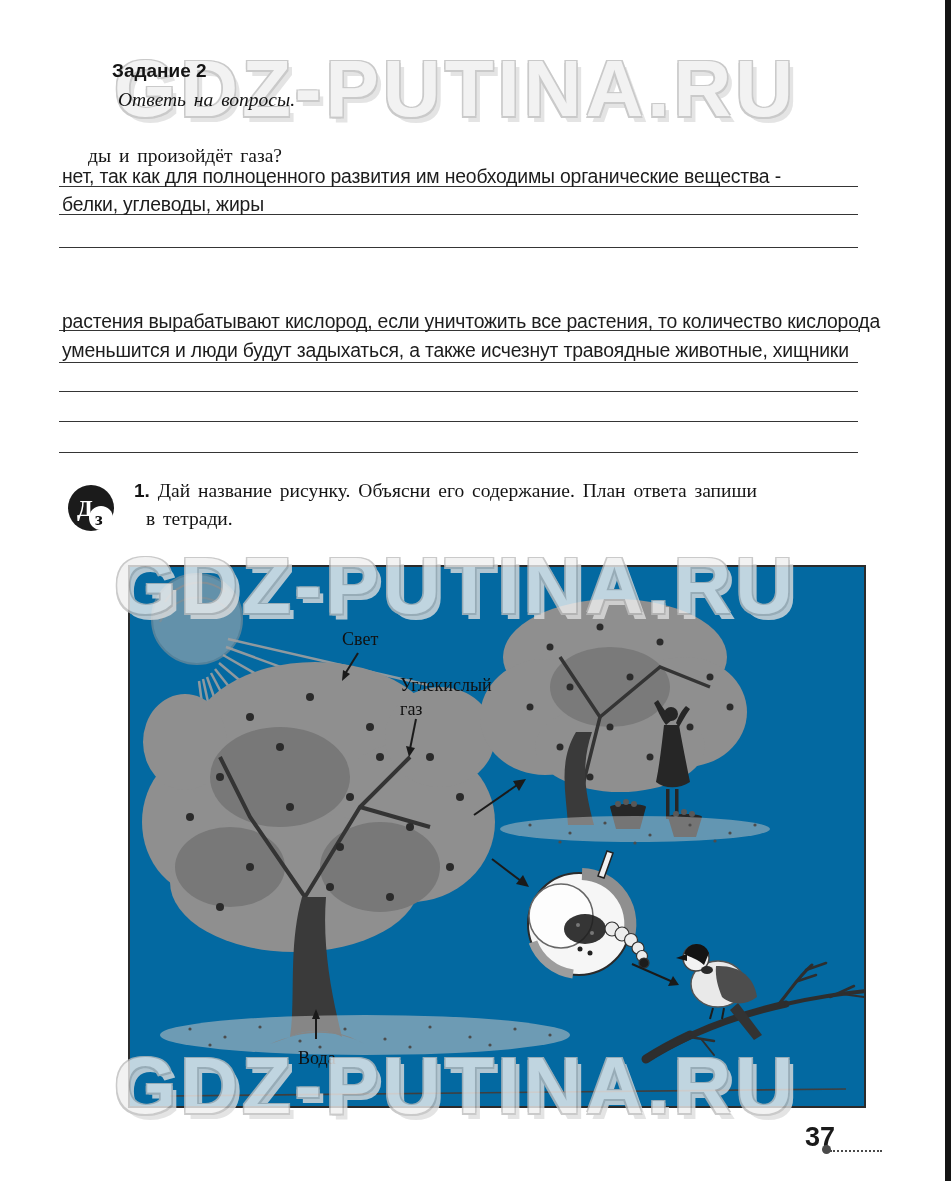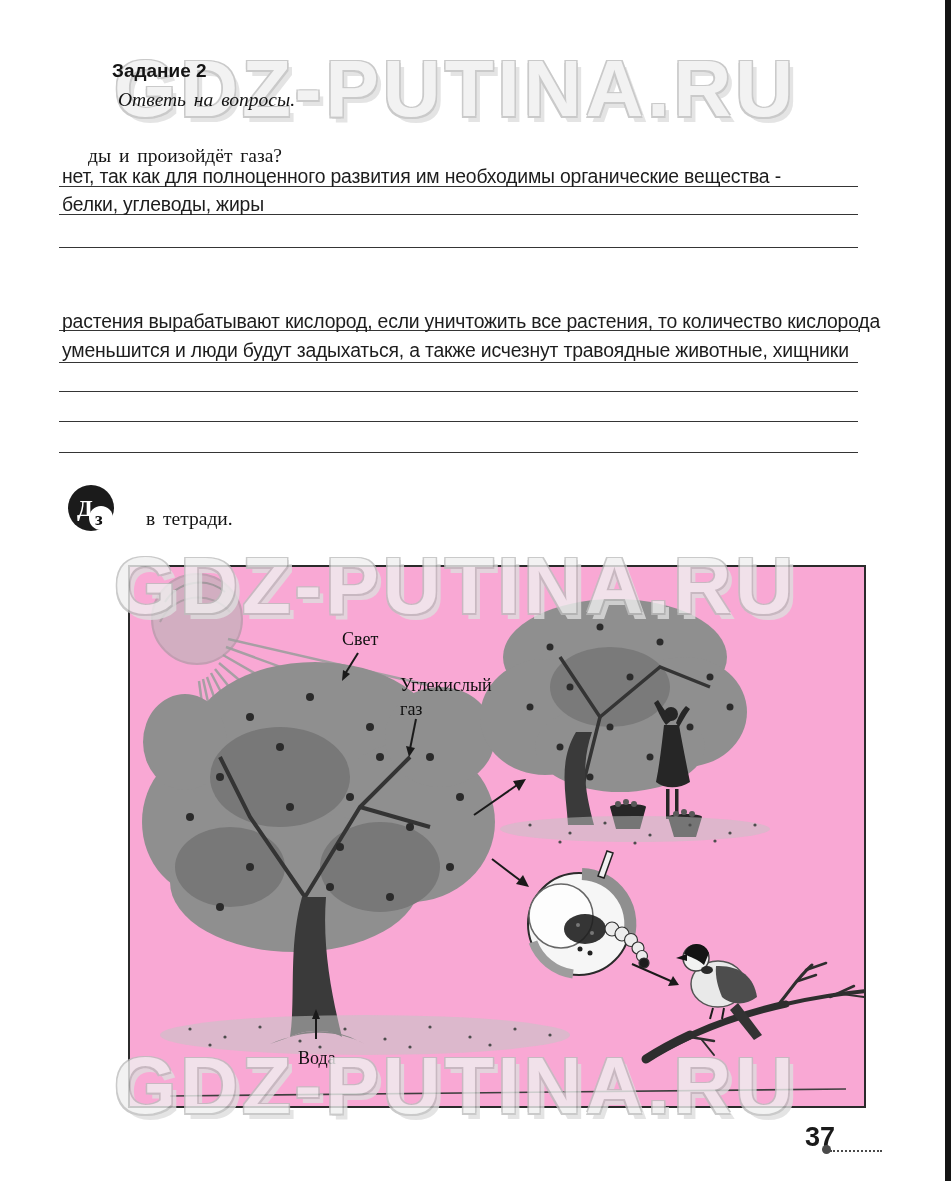--- a/index.html
+++ b/index.html
@@ -24,21 +24,21 @@
   .serif{font-size:19.5px;word-spacing:3px;}
   .qnum{font-weight:bold;}
   .answer{
     font-family:"Liberation Sans",sans-serif;font-size:20px;letter-spacing:-.2px;color:#1d1d1d;
     transform:scaleX(.97);transform-origin:left center;
   }
   .rule{position:absolute;left:59px;width:799px;border-bottom:1.6px solid #353535;z-index:2;}
   .hw-badge{position:absolute;left:66px;top:483px;width:50px;height:50px;z-index:4;}
   .figure-box{
     position:absolute;left:128px;top:565px;width:738px;height:543px;
-    border:2px solid #2b2b2b;box-sizing:border-box;z-index:1;background:#f9a8d4;padding-left:18px;
+    border:2px solid #2b2b2b;box-sizing:border-box;z-index:1;background:#0369a1;padding-left:18px;
   }
   .figure-box svg{position:absolute;left:0;top:0;}
   .page-number{
     position:absolute;left:805px;top:1122px;z-index:4;
     font-family:"Liberation Sans",sans-serif;font-weight:bold;font-size:27px;color:#1a1a1a;
   }
   .page-number-rule{position:absolute;left:830px;top:1150px;width:52px;border-bottom:2px dotted #4a4a4a;z-index:4;}
   .page-dot{position:absolute;left:822px;top:1145px;width:9px;height:9px;border-radius:50%;background:#4a4a4a;z-index:4;}
 </style>
 </head>
@@ -72,20 +72,21 @@
 
   <div class="hw-badge">
     <svg width="50" height="50" viewBox="0 0 50 50">
       <circle cx="25" cy="25" r="23" fill="#1b1b1b"></circle>
       <circle cx="35" cy="35" r="12" fill="#ffffff"></circle>
       <text x="11" y="33" font-family="Liberation Serif, serif" font-weight="bold" font-size="23" fill="#ffffff">Д</text>
       <text x="29" y="42" font-family="Liberation Serif, serif" font-weight="bold" font-size="19" fill="#111111">з</text>
     </svg>
   </div>
 
+  <div class="txt serif" style="left:134px;top:480px;"><span class="qnum" style="font-family:'Liberation Sans',sans-serif;font-size:19px;">1.</span> <span>Дай название рисунку. Объясни его содержание. План ответа запиши</span></div>
   <div class="txt serif" style="left:134px;top:508px;margin-left:12px;">в тетради.</div>
 
   <div class="figure-box">
     <svg width="734" height="539" viewBox="0 0 734 539">
 
       <g>
         <circle cx="67" cy="52" r="45" fill="#b3b3b3" opacity="0.55" stroke="#979797" stroke-width="2"></circle>
         <path d="M35,35 A40,40 0 0 1 95,25" fill="none" stroke="#8e8e8e" stroke-width="2" opacity=".7"></path>
         <path d="M30,55 A42,42 0 0 1 100,45" fill="none" stroke="#8e8e8e" stroke-width="2" opacity=".5"></path>
         <g stroke="#9f9f9f" stroke-width="2.5" opacity=".9">

